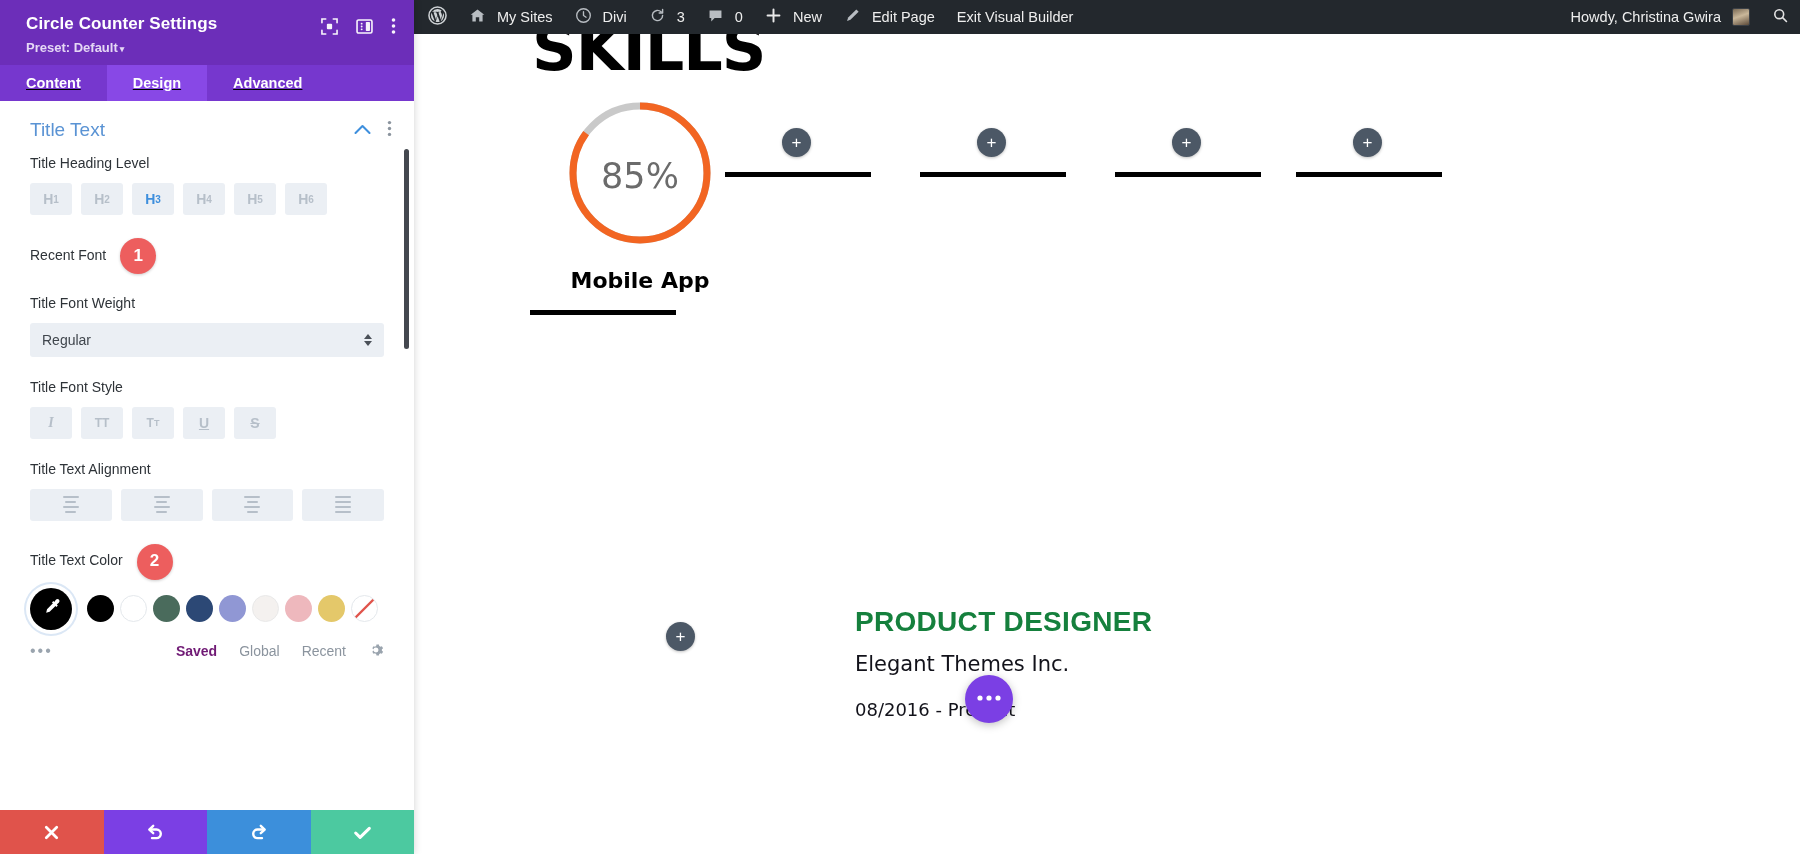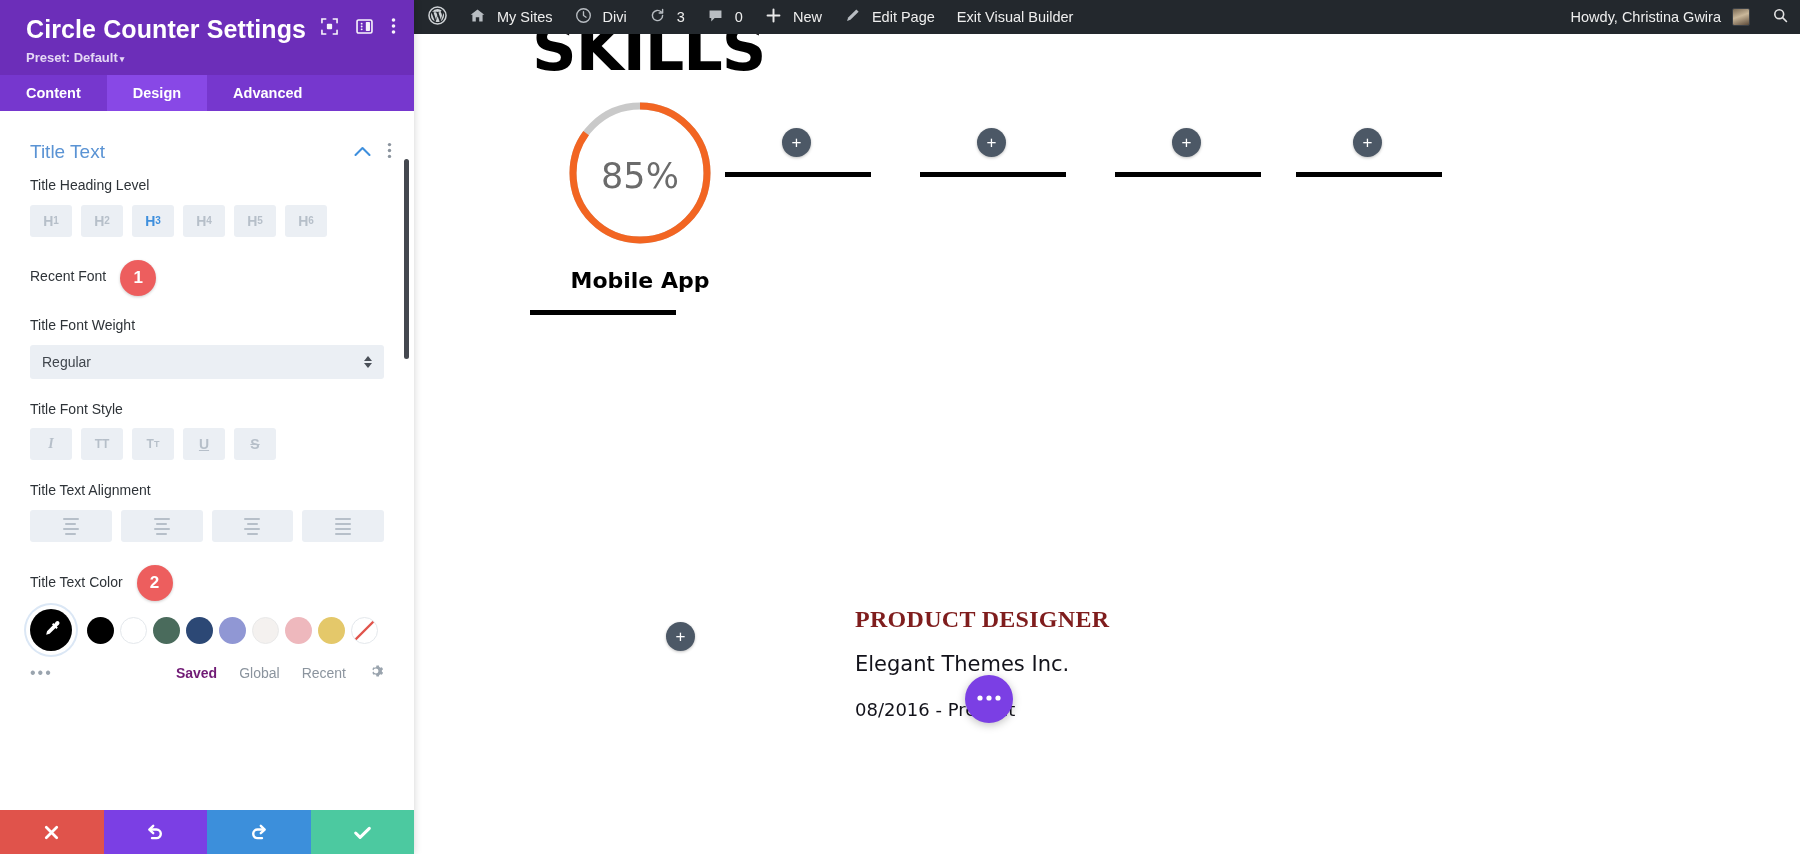--- a/index.html
+++ b/index.html
@@ -23,49 +23,48 @@
   .panel-header {
     background: #6C2EB9;
     padding: 14px 18px 10px 26px;
     color: #fff;
     position: relative;
   }
   .panel-header-row {
     display: flex; align-items: flex-start; justify-content: space-between;
   }
   .panel-title {
-    font-size: 25px; font-weight: bold; letter-spacing: .1px;
+    font-size: 17px; font-weight: bold; letter-spacing: .1px;
     line-height: 1.2;
   }
   .panel-header-icons { display: flex; align-items: center; gap: 18px; margin-top: 3px; }
   .hicon { opacity: .95; cursor: pointer; display: block; }
   .preset-row {
     margin-top: 6px; font-size: 13px; font-weight: bold; color: #E5D8F5;
   }
   .preset-row .caret { font-size: 9px; margin-left: 2px; }
 
   .tabs {
-    display: flex; background: #7637CE; height: 36px;
+    display: flex; background: #7637CE; height: 36px; text-decoration: underline;
   }
   .tab {
     flex: 0 0 auto; padding: 0 26px;
     display: flex; align-items: center; justify-content: center;
     color: #fff; font-size: 14.5px; font-weight: bold;
     cursor: pointer;
   }
   .tab.active { background: #8848E6; }
 
   .panel-body {
     flex: 1 1 auto; position: relative; overflow: hidden;
     background: #fff;
   }
   .panel-scroll {
     position: absolute; inset: 0;
     padding: 0 0 10px 0;
-    margin-top: 12px;
   }
   .scrollbar-track {
     position: absolute; right: 2px; top: 0; width: 8px; height: 100%;
   }
   .scrollbar-thumb {
     position: absolute; right: 3px; top: 48px;
     width: 5px; height: 200px; border-radius: 3px;
     background: #44484f;
   }
 
@@ -208,22 +207,22 @@
     font-size: 17px; line-height: 1; cursor: pointer;
     box-shadow: 0 1px 3px rgba(0,0,0,.25);
   }
   .exp-heading {
     position: absolute; left: 118px; top: 455px;
     font-family: "DejaVu Sans", sans-serif;
     font-size: 62px; font-weight: bold; letter-spacing: -1px; color: #000;
   }
   .job-title {
     position: absolute; left: 441px; top: 572px;
-    font-size: 24px; font-weight: bold; color: #7f1d1d;
-    font-family: Liberation Serif, serif; letter-spacing: .3px;
+    font-size: 28px; font-weight: bold; color: #15803d;
+    font-family: Liberation Sans, sans-serif; letter-spacing: .3px;
   }
   .job-company {
     position: absolute; left: 441px; top: 618px;
     font-size: 21px; color: #12121a; font-family: "DejaVu Sans", sans-serif;
   }
   .job-dates {
     position: absolute; left: 441px; top: 665px;
     font-size: 18px; color: #12121a; font-family: "DejaVu Sans", sans-serif;
   }
   .fab {

